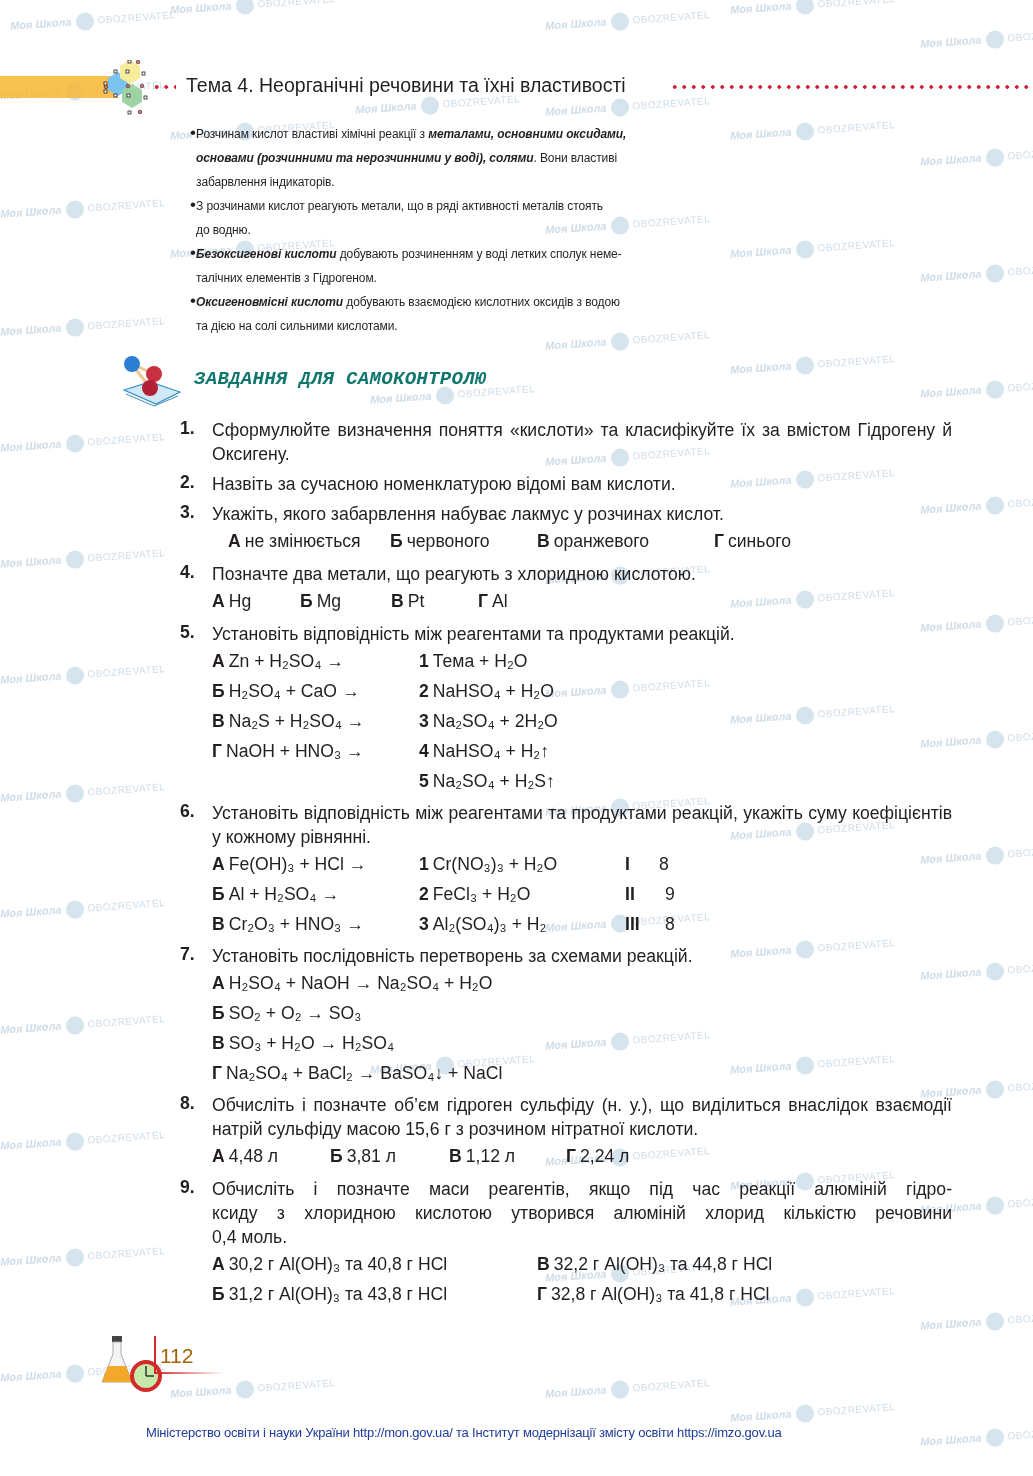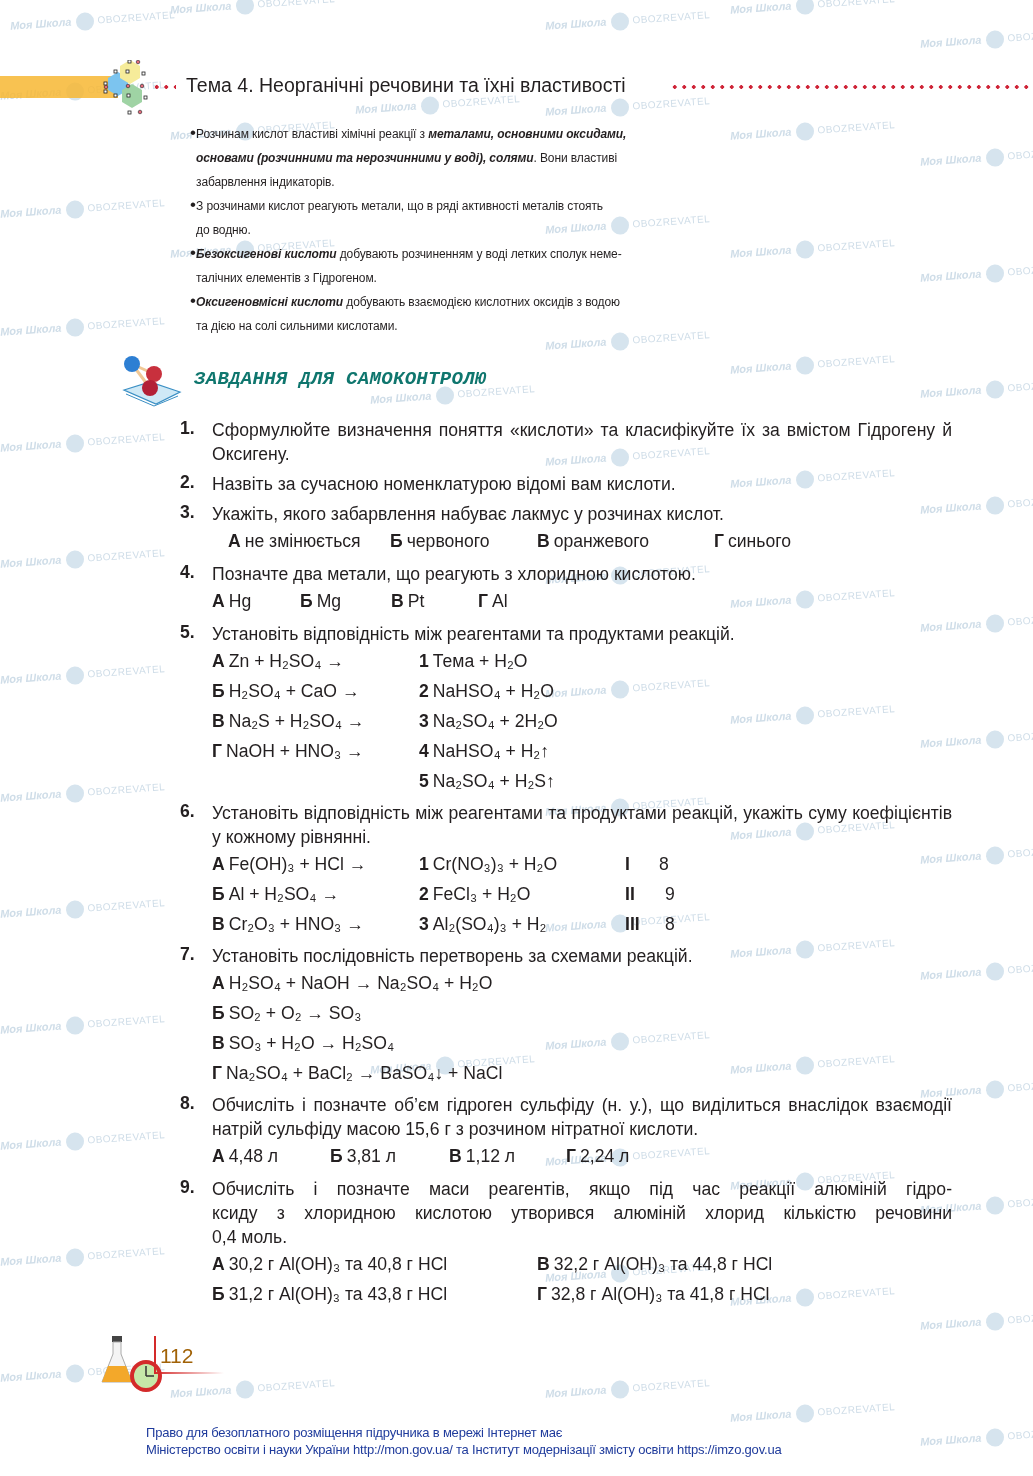--- a/index.html
+++ b/index.html
@@ -242,15 +242,14 @@
   <path d="M8,30 L26,30 L32,46 L2,46 Z" fill="#f3a82a"></path>
   <circle cx="46" cy="40" r="14" fill="#c6e8a8" stroke="#d42a2a" stroke-width="4"></circle>
   <line x1="46" y1="40" x2="46" y2="30" stroke="#333" stroke-width="1.5"></line>
   <line x1="46" y1="40" x2="54" y2="40" stroke="#333" stroke-width="1.5"></line>
 </svg>
 <div class="page-line-v"></div>
 <div class="page-line-h"></div>
 <div class="page-num">112</div>
 
 <div class="footer">
-  <div>Право для безоплатного розміщення підручника в мережі Інтернет має</div>
   <div>Міністерство освіти і науки України http://mon.gov.ua/ та Інститут модернізації змісту освіти https://imzo.gov.ua</div>
 </div>
 
 </body></html>

